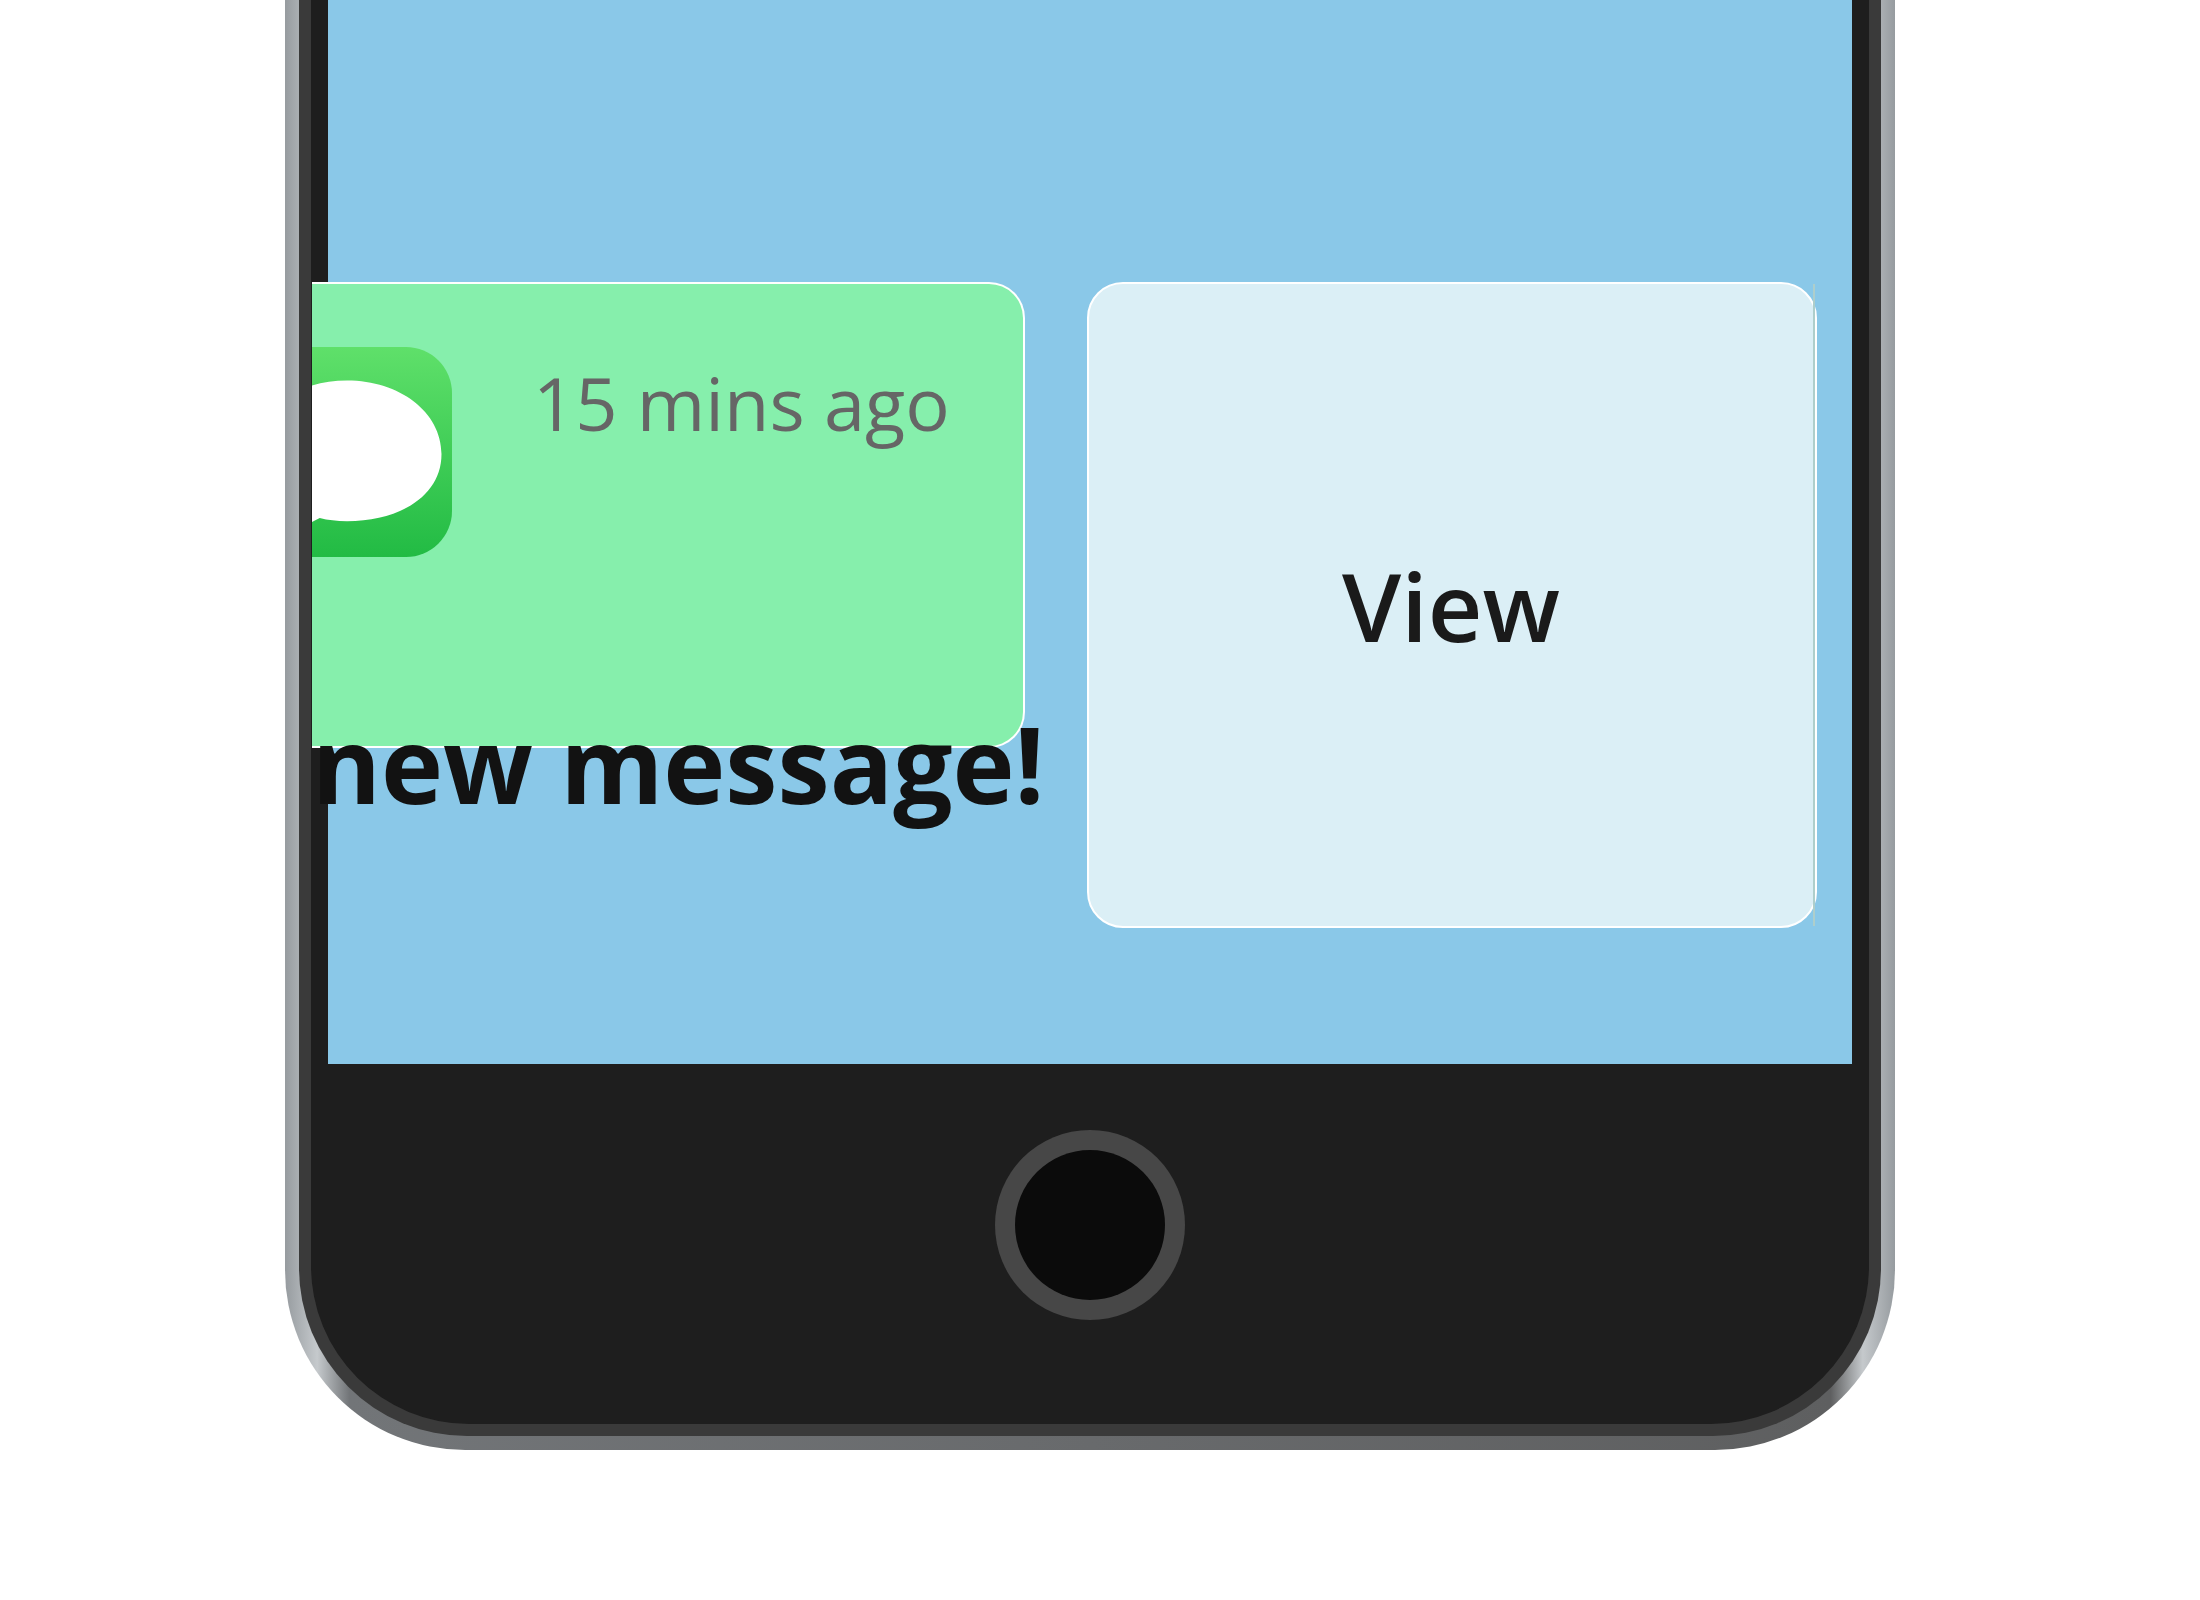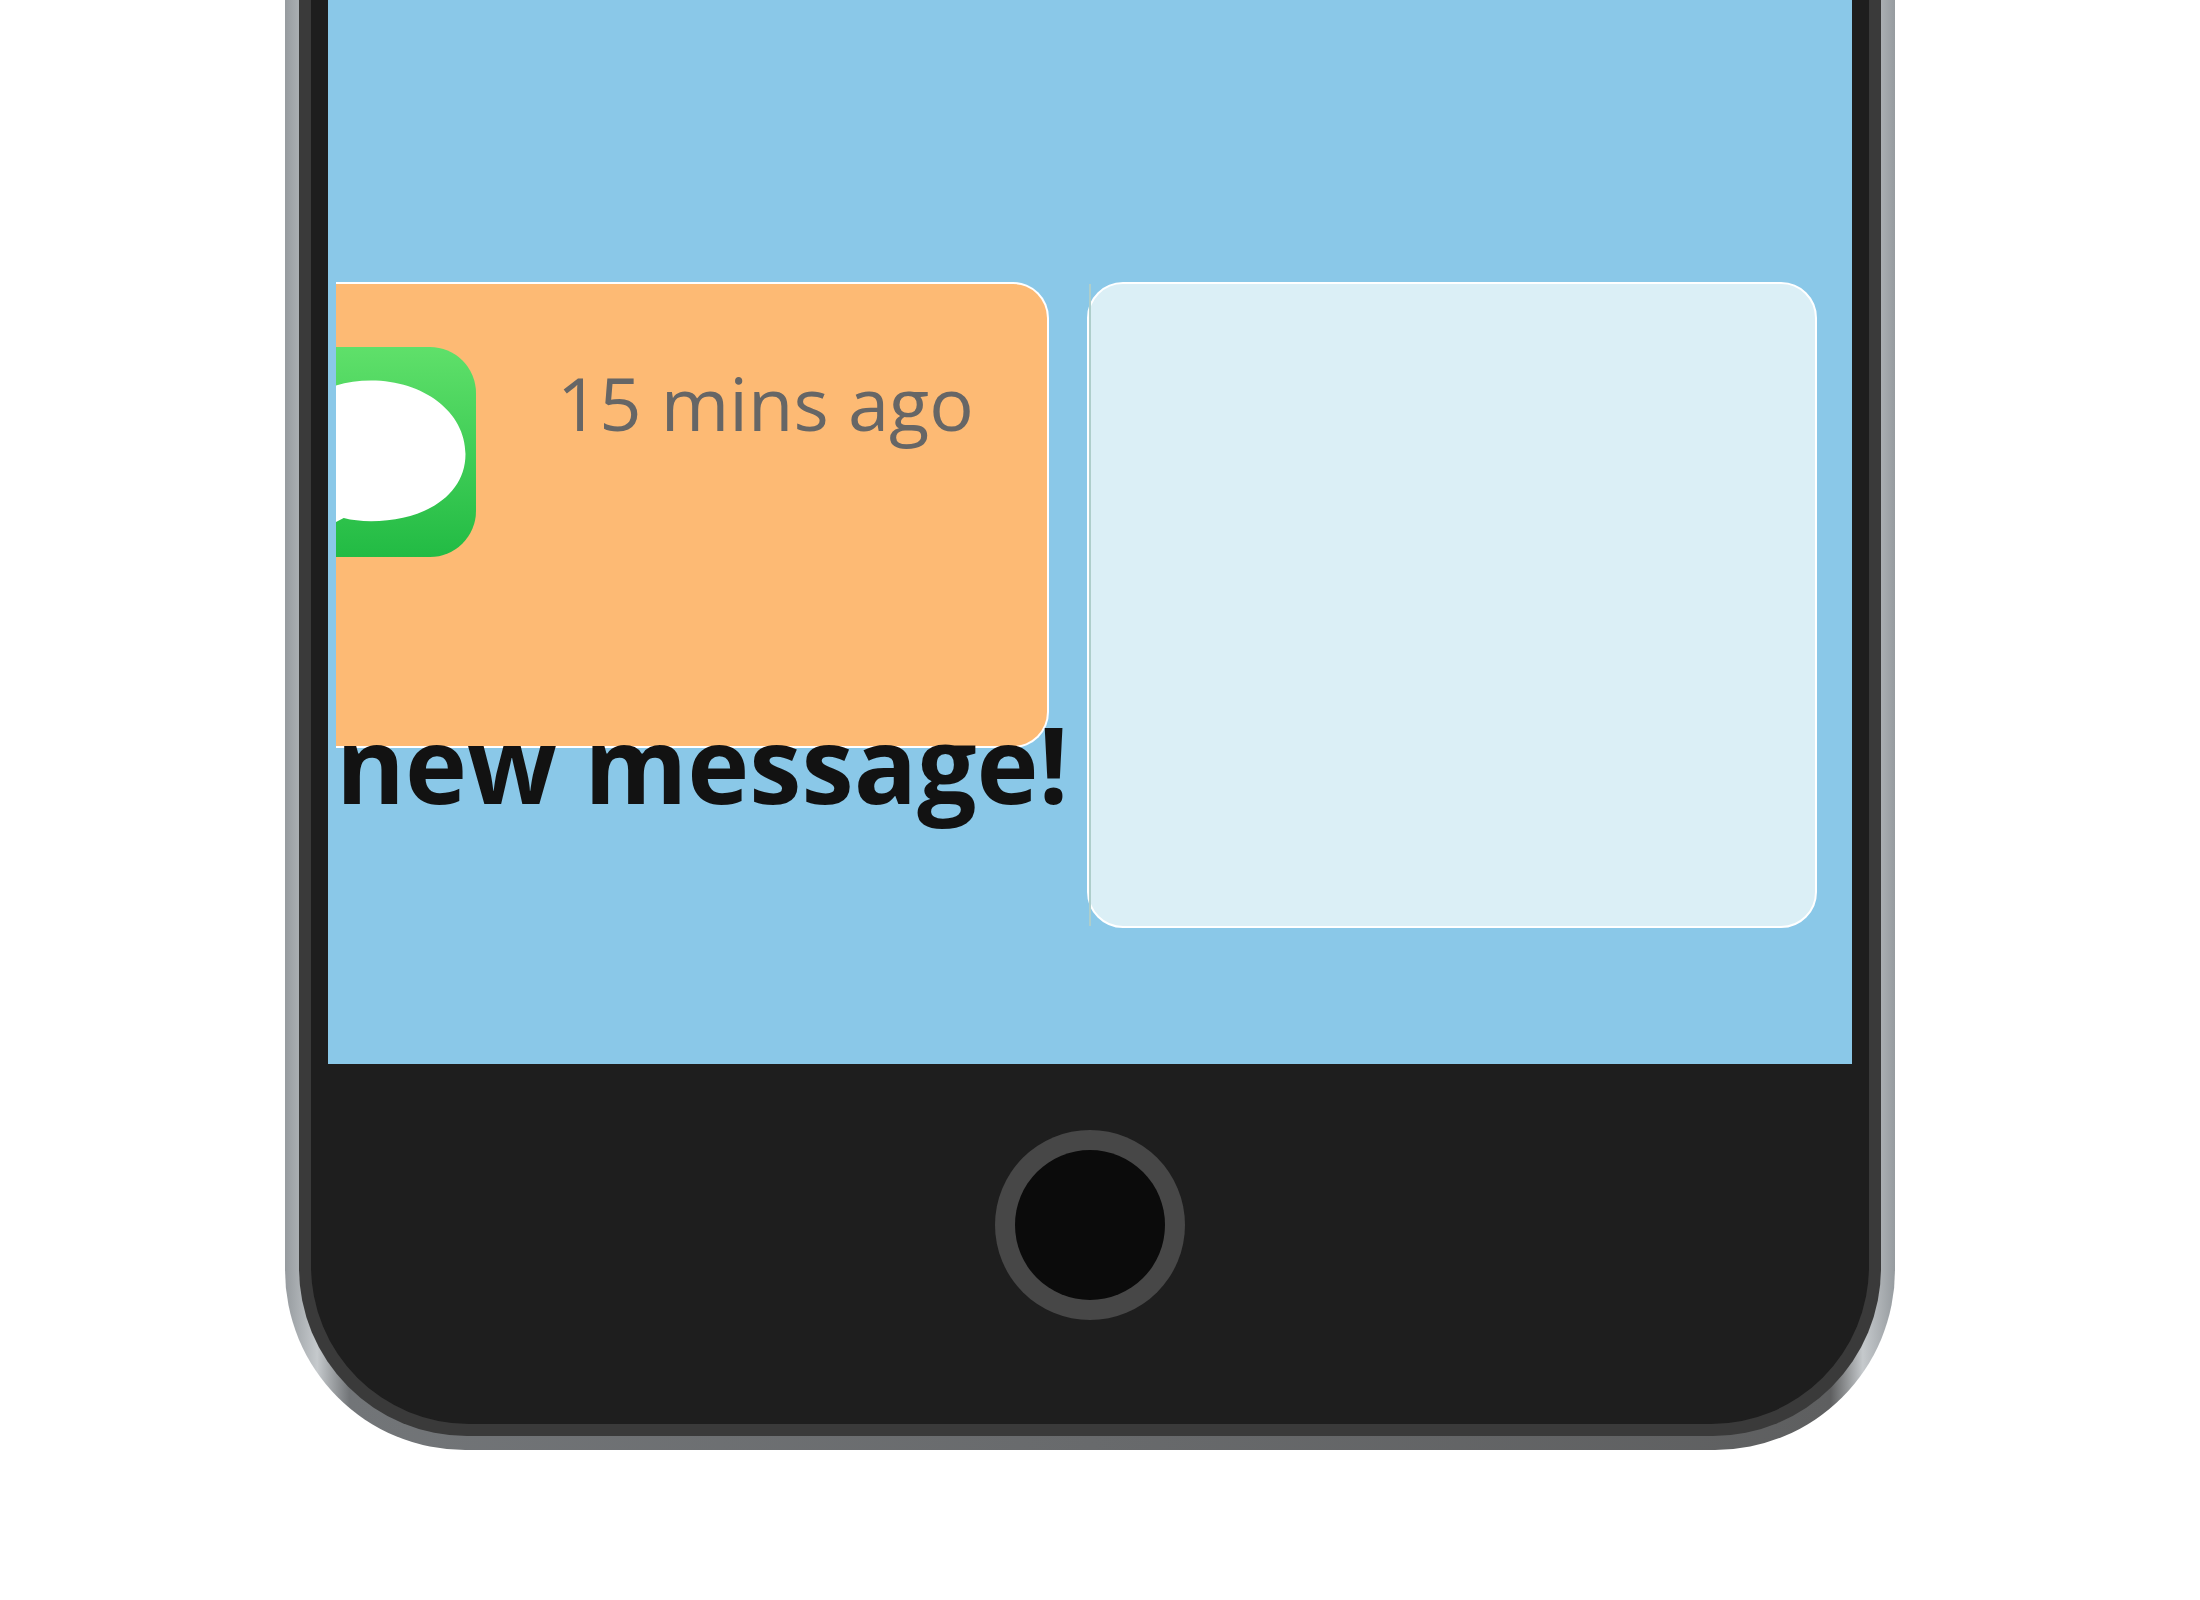--- a/index.html
+++ b/index.html
@@ -74,25 +74,25 @@
     .home-btn-inner {
       width: 150px;
       height: 150px;
       border-radius: 50%;
       background: #0b0b0b;
     }
 
     
     .notif-card {
       position: absolute;
-      left: 336px;   
+      left: 312px;   
       top: 282px;
       width: 713px;  
       height: 466px;
-      background: #fdba74;
+      background: #86efac;
       border: 2px solid #ffffff;
       border-left: none;
       border-top-right-radius: 36px;
       border-bottom-right-radius: 36px;
     }
     
 
     .notif-timestamp {
       position: absolute;
       left: 221px;
@@ -174,18 +174,19 @@
   <div class="msg-icon">
     <svg viewBox="0 0 100 80">
       <path d="M50 5 C75 5 95 20 95 40 C95 60 75 72 50 72 C45 72 41 71.5 37 70.5 L22 78 L27 63 C13 56 5 48 5 40 C5 20 25 5 50 5 Z" fill="#ffffff"></path>
     </svg>
   </div>
   <div class="notif-timestamp">15 mins ago</div>
   <div class="notif-body">new message!</div>
 </div>
 
 <div class="actions">
+  <div class="action-btn">View</div>
   <div class="action-divider"></div>
 </div>
 
 <div class="home-btn">
   <div class="home-btn-inner"></div>
 </div>
 
 </body></html>

